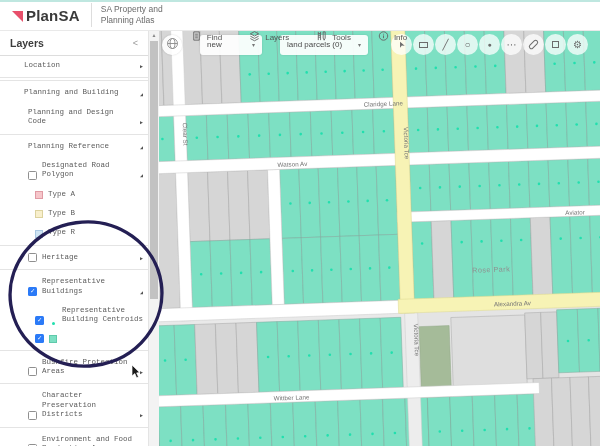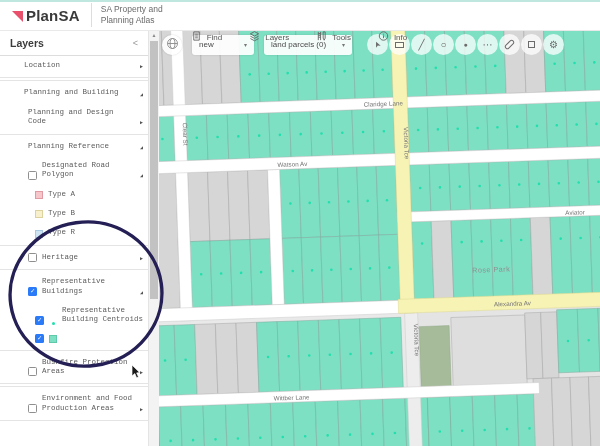--- a/index.html
+++ b/index.html
@@ -52,21 +52,21 @@
   .map{position:absolute;left:158px;top:30px;right:0;bottom:0;z-index:1;background:#e9e9e9;}
   .map svg{display:block;}
   .map text{font-family:"Liberation Sans",sans-serif;}
   .lbl{font-size:6.3px;fill:#757575;}
   .lbl-suburb{font-size:7.2px;fill:#8f8f8f;letter-spacing:.5px;}
   .st-w{fill:#ffffff;stroke:#cccccc;stroke-width:.5;}
   .st-y{fill:#f7f3b5;stroke:#ddd98f;stroke-width:.5;}
   .st-g{fill:#ededed;stroke:#cccccc;stroke-width:.5;}
 
   
-  .map-toolbar{position:absolute;left:162px;top:34px;display:flex;align-items:center;gap:10px;z-index:6;}
+  .map-toolbar{position:absolute;left:162px;top:34px;display:flex;align-items:center;gap:18px;z-index:6;}
   .tb-circle{width:20px;height:20px;border-radius:50%;background:rgba(255,255,255,.9);
              display:flex;align-items:center;justify-content:center;box-shadow:0 0 2px rgba(0,0,0,.18);}
   .tb-circle svg{stroke:#8a8a8a;fill:none;stroke-width:.9;}
   .tb-dd{height:20px;box-sizing:border-box;padding:0 7px;background:rgba(255,255,255,.92);border-radius:3px;
          display:flex;align-items:center;justify-content:space-between;font-size:8px;color:#4a4a4a;
          box-shadow:0 0 2px rgba(0,0,0,.15);}
   .tb-dd .caret{font-size:6px;color:#777;margin-left:8px;}
   .tb-dd-new{width:62px;}
   .tb-dd-sel{width:88px;}
   .tb-tools{display:flex;align-items:center;gap:1px;margin-left:5px;}
@@ -202,20 +202,25 @@
           <span class="cb cb-on">✓</span>
           <span class="sw sw-footprint"></span>
         </div>
         <div class="sb-div"></div>
         <div class="sb-row i1">
           <span class="cb cb-off"></span>
           <span class="sb-label">Bushfire Protection Areas</span>
           <span class="arr">▶</span>
         </div>
         <div class="sb-div"></div>
+        <div class="sb-row i1">
+          <span class="cb cb-off"></span>
+          <span class="sb-label">Character Preservation Districts</span>
+          <span class="arr">▶</span>
+        </div>
         <div class="sb-div"></div>
         <div class="sb-row i1">
           <span class="cb cb-off"></span>
           <span class="sb-label">Environment and Food Production Areas</span>
           <span class="arr">▶</span>
         </div>
         <div class="sb-div"></div>
       </div>
   </div>
 

